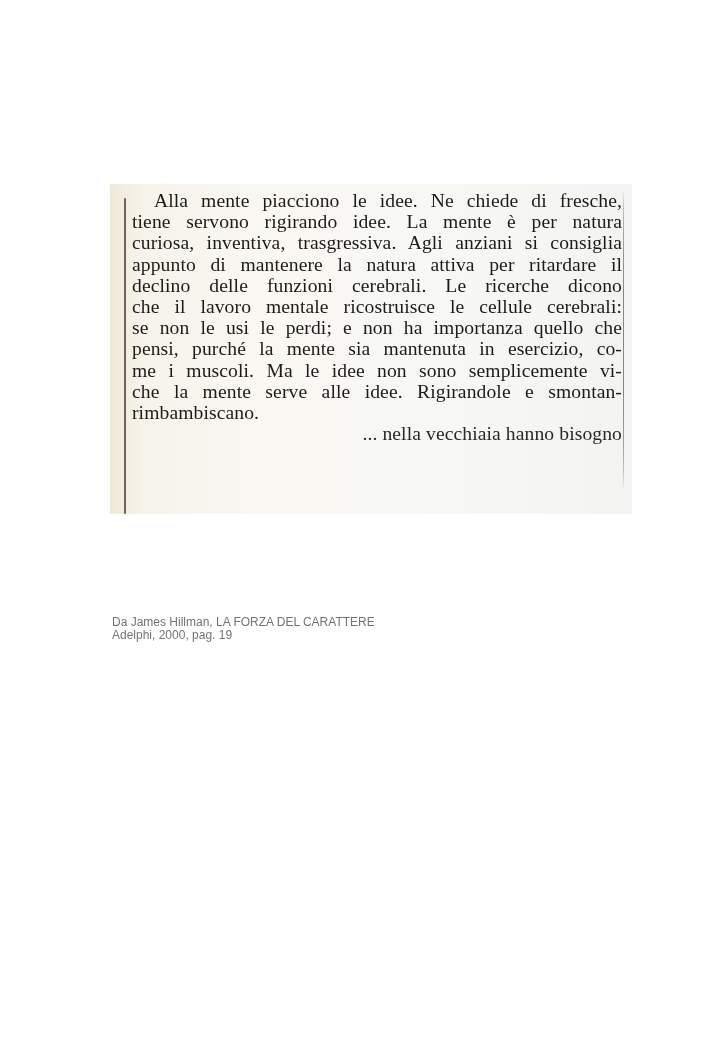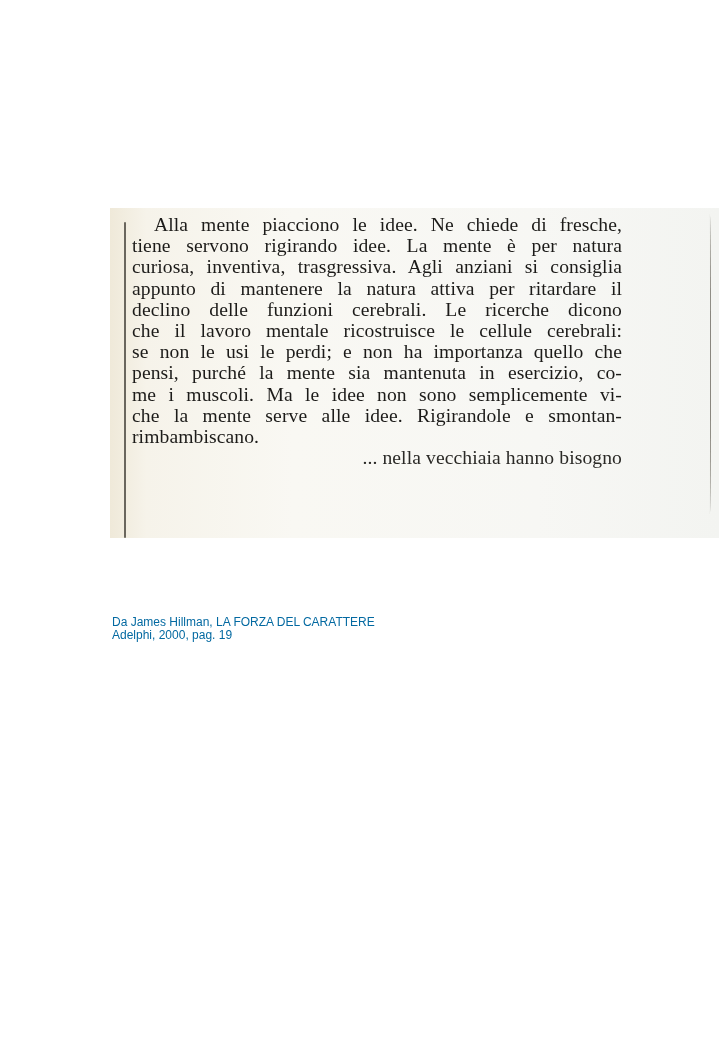--- a/index.html
+++ b/index.html
@@ -1,21 +1,21 @@
 <!DOCTYPE html>
 <html><head>
 <meta charset="utf-8">
 <style>
   html, body { margin: 0; padding: 0; }
   body {
     width: 720px; height: 1040px; background: #ffffff;
     position: relative; overflow: hidden;
   }
   .photo {
-    position: absolute; left: 110px; top: 208px; width: 609px; height: 330px;
+    position: absolute; left: 110px; top: 184px; width: 522px; height: 330px;
     background: linear-gradient(90deg, #efe9d9 0%, #f6f3ea 6%, #f9f8f3 30%, #f7f7f4 70%, #f3f4f1 100%);
     overflow: hidden;
   }
   .margin-left {
     position: absolute; left: 14px; top: 14px; width: 1.5px; height: 316px;
     background: #6a665d; border-radius: 1px;
   }
   .margin-right {
     position: absolute; right: 8px; top: 6px; width: 2px; height: 300px;
     border-right: 1.5px solid #8a877f; border-radius: 0 40% 40% 0;
@@ -26,21 +26,21 @@
     font-size: 19.6px; line-height: 21.2px; color: #1c1b19;
     letter-spacing: 0.1px;
   }
   .line { white-space: nowrap; display: block; text-align: justify; text-align-last: justify; }
   .line.first { text-indent: 22px; }
   .line.last { text-align-last: left; }
   .line.cut { color: #2a2926; }
   .caption {
     position: absolute; left: 112px; top: 616px;
     font-family: "Liberation Sans", "DejaVu Sans", sans-serif;
-    font-size: 12px; line-height: 13px; color: #0369a1;
+    font-size: 12px; line-height: 13px; color: #737373;
   }
 </style>
 </head>
 <body>
 
 <div class="photo">
   <div class="margin-left"></div>
   <div class="margin-right"></div>
   <div class="text">
     <span class="line first">Alla mente piacciono le idee. Ne chiede di fresche,</span>

